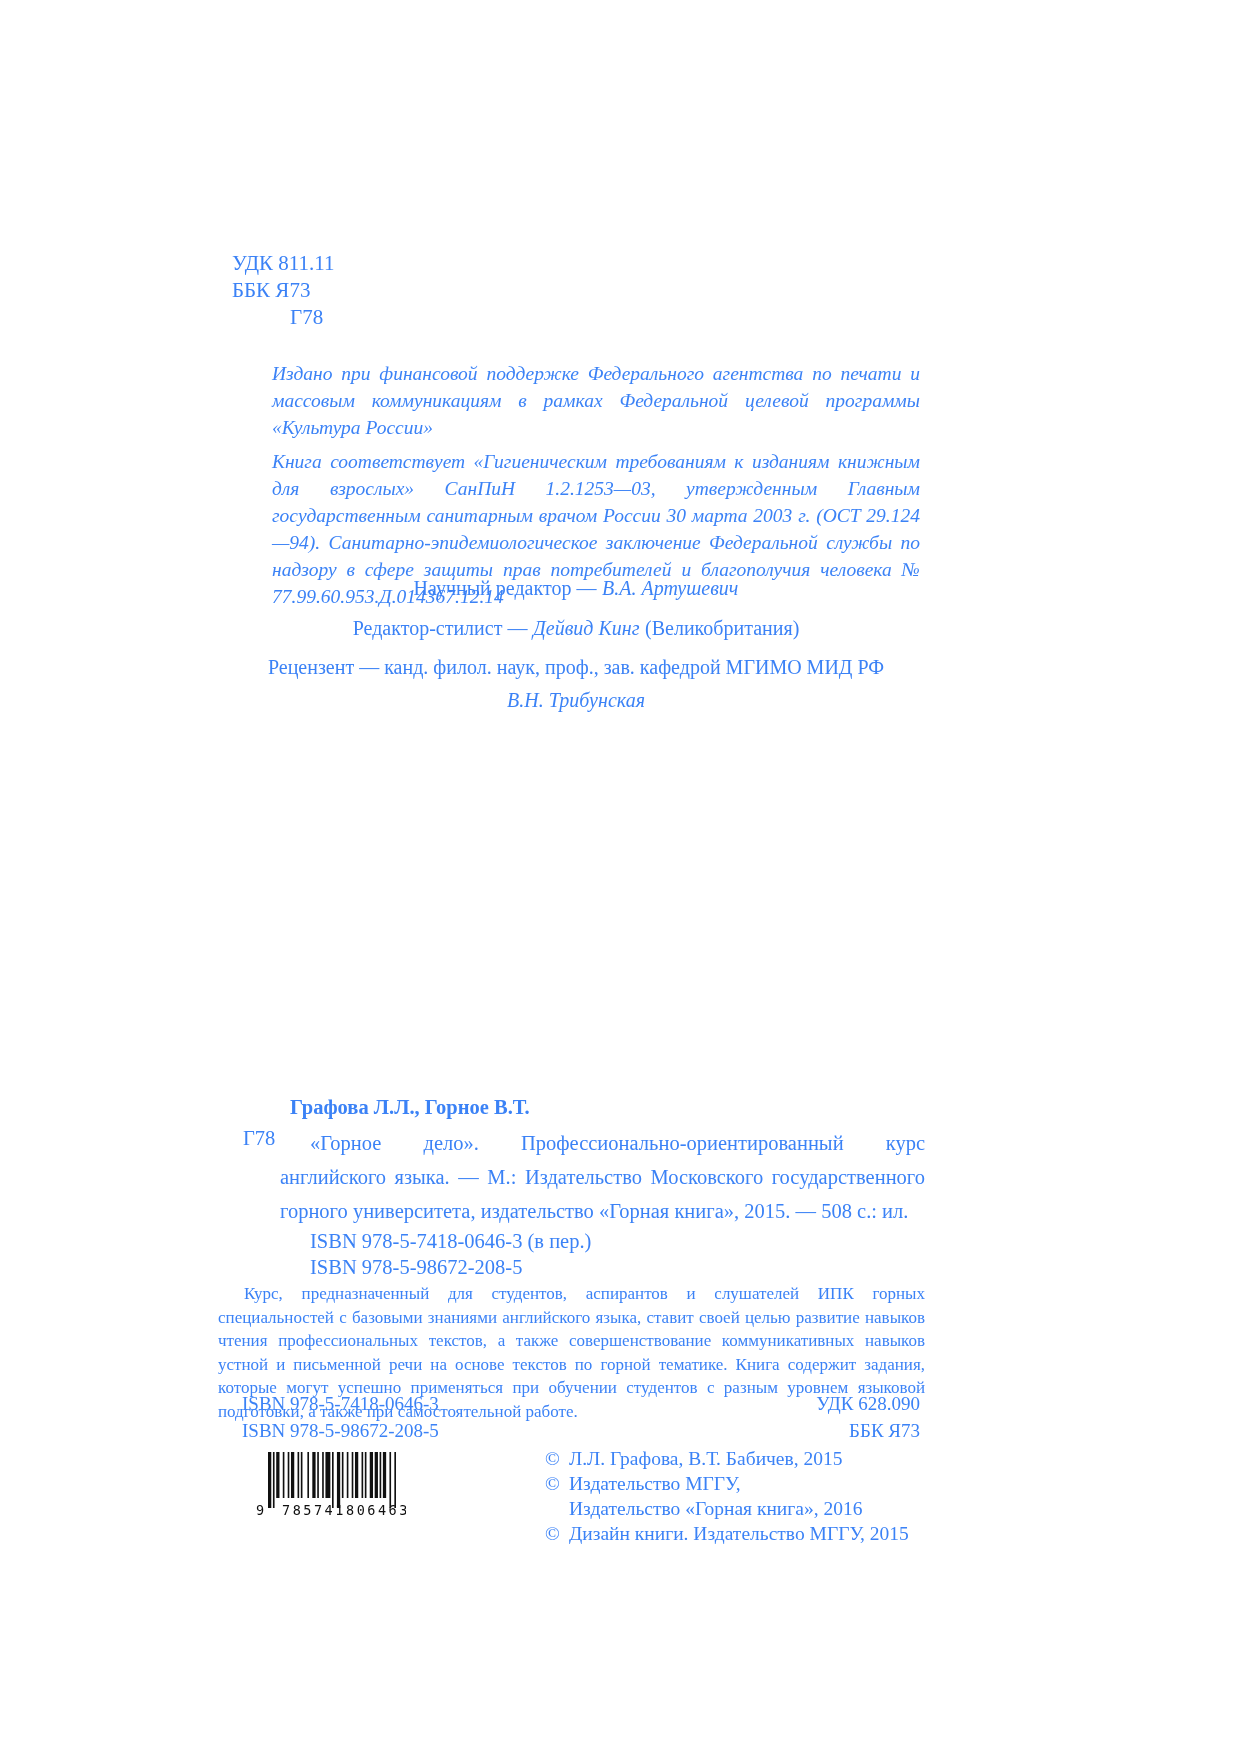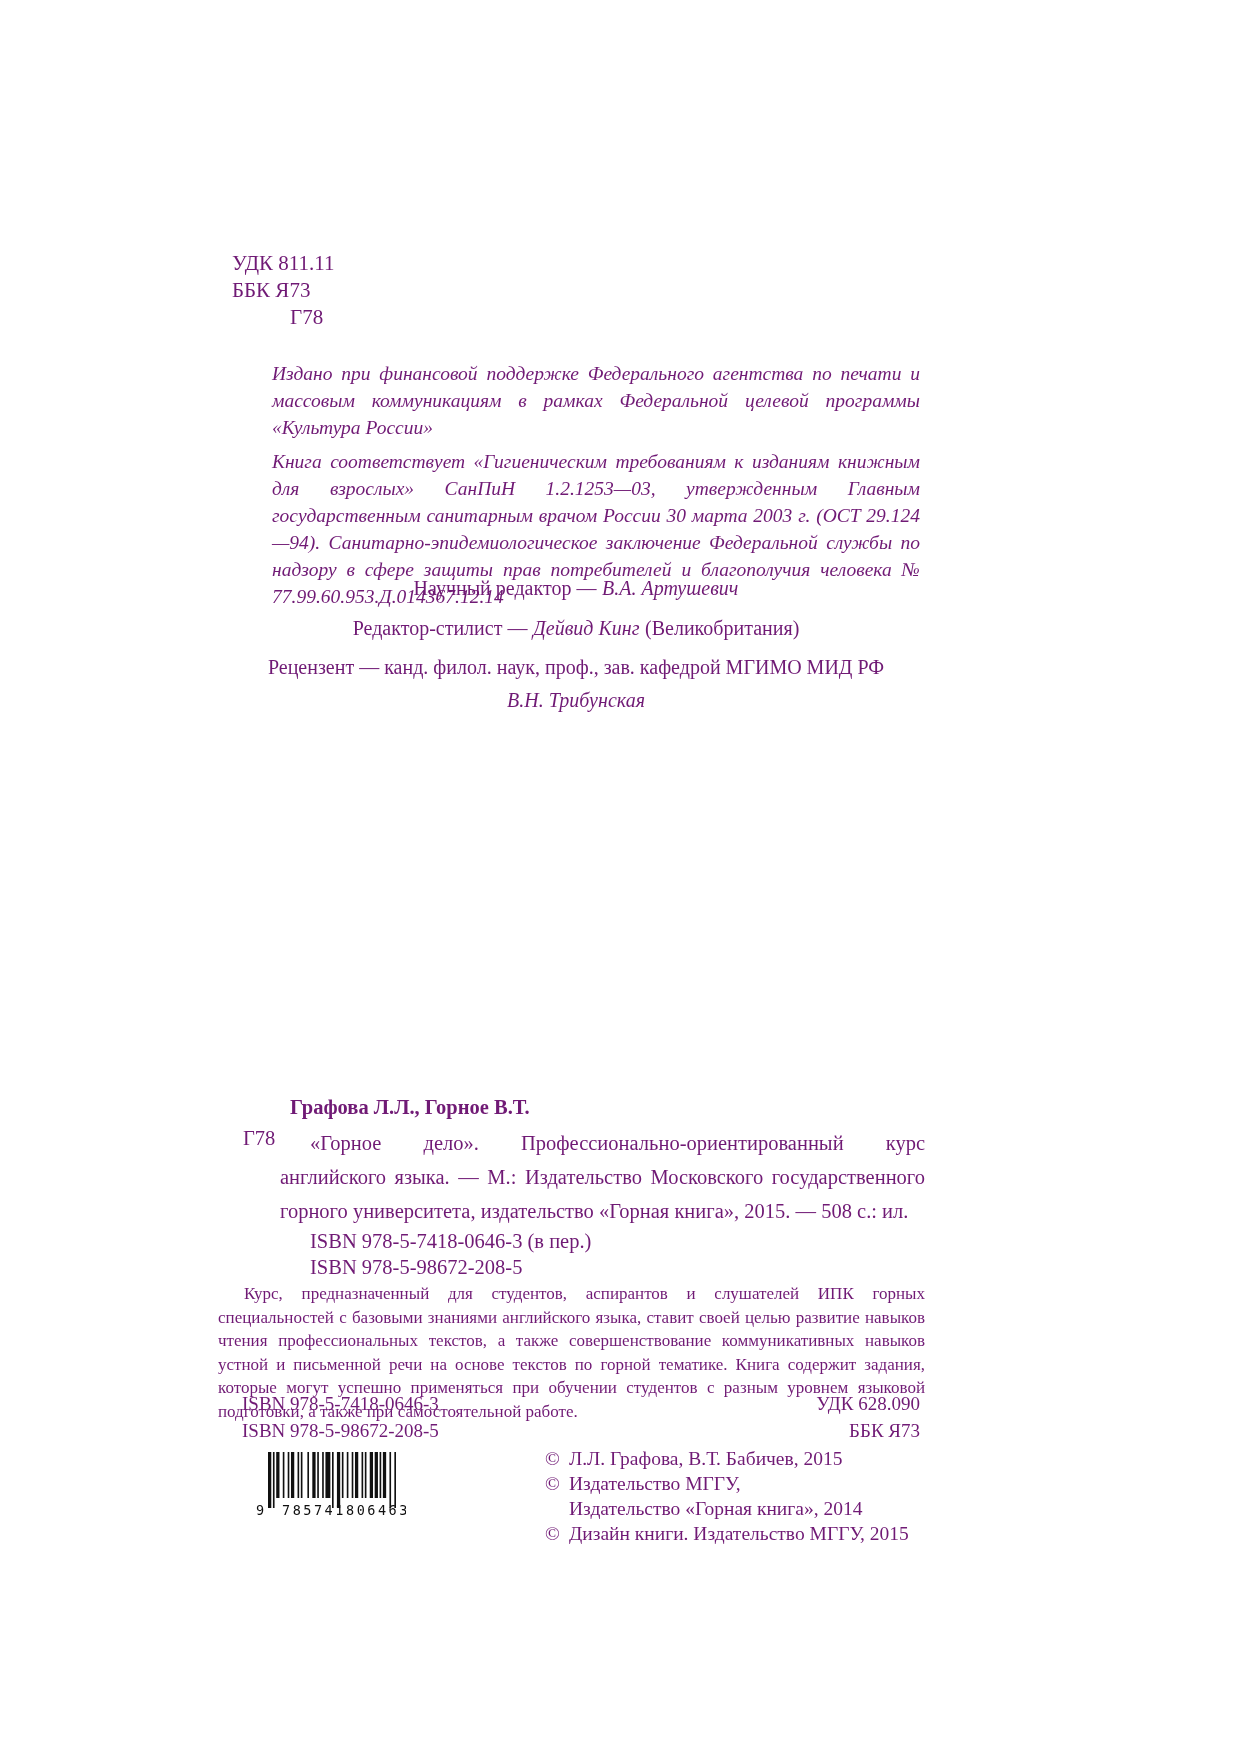--- a/index.html
+++ b/index.html
@@ -1,20 +1,20 @@
 <!DOCTYPE html>
 <html><head>
 <meta charset="utf-8">
 <style>
   html,body{margin:0;padding:0;background:#ffffff;}
   .page{
     position:relative;
     width:1000px;height:1755px;
     background:#ffffff;
-    color:#701a75;
+    color:#3b82f6;
     font-family:"Liberation Serif","DejaVu Serif",serif;
     overflow:hidden;
   }
   
   .head-codes{position:absolute;left:232px;top:250px;font-size:21px;line-height:27px;}
   .head-codes .code-row{white-space:pre;}
   .head-codes .author-sign{padding-left:58px;}
 
   
   .note{
@@ -106,21 +106,21 @@
     <div class="c-row">
       <span class="c-mark">©</span>
       <span>Л.Л. Графова, В.Т. Бабичев, 2015</span>
     </div>
     <div class="c-row">
       <span class="c-mark">©</span>
       <span>Издательство МГГУ,</span>
     </div>
     <div class="c-row">
       <span class="c-mark"></span>
-      <span>Издательство «Горная книга», 2014</span>
+      <span>Издательство «Горная книга», 2016</span>
     </div>
     <div class="c-row">
       <span class="c-mark">©</span>
       <span>Дизайн книги. Издательство МГГУ, 2015</span>
     </div>
   </div>
 
   <div class="barcode">
     <svg width="150" height="66">
       <g id="bc-bars">

